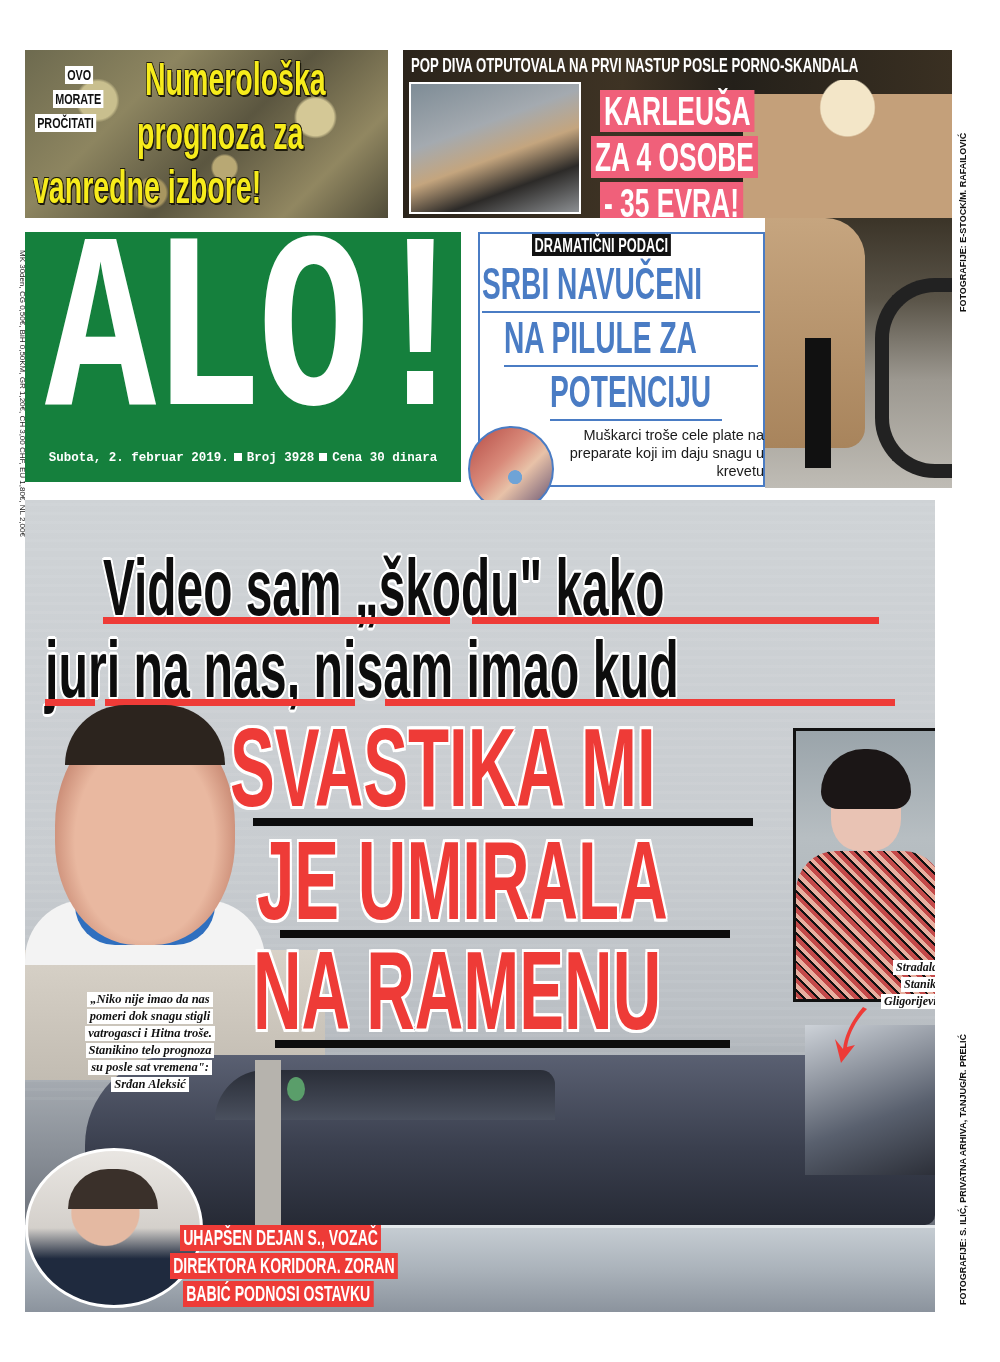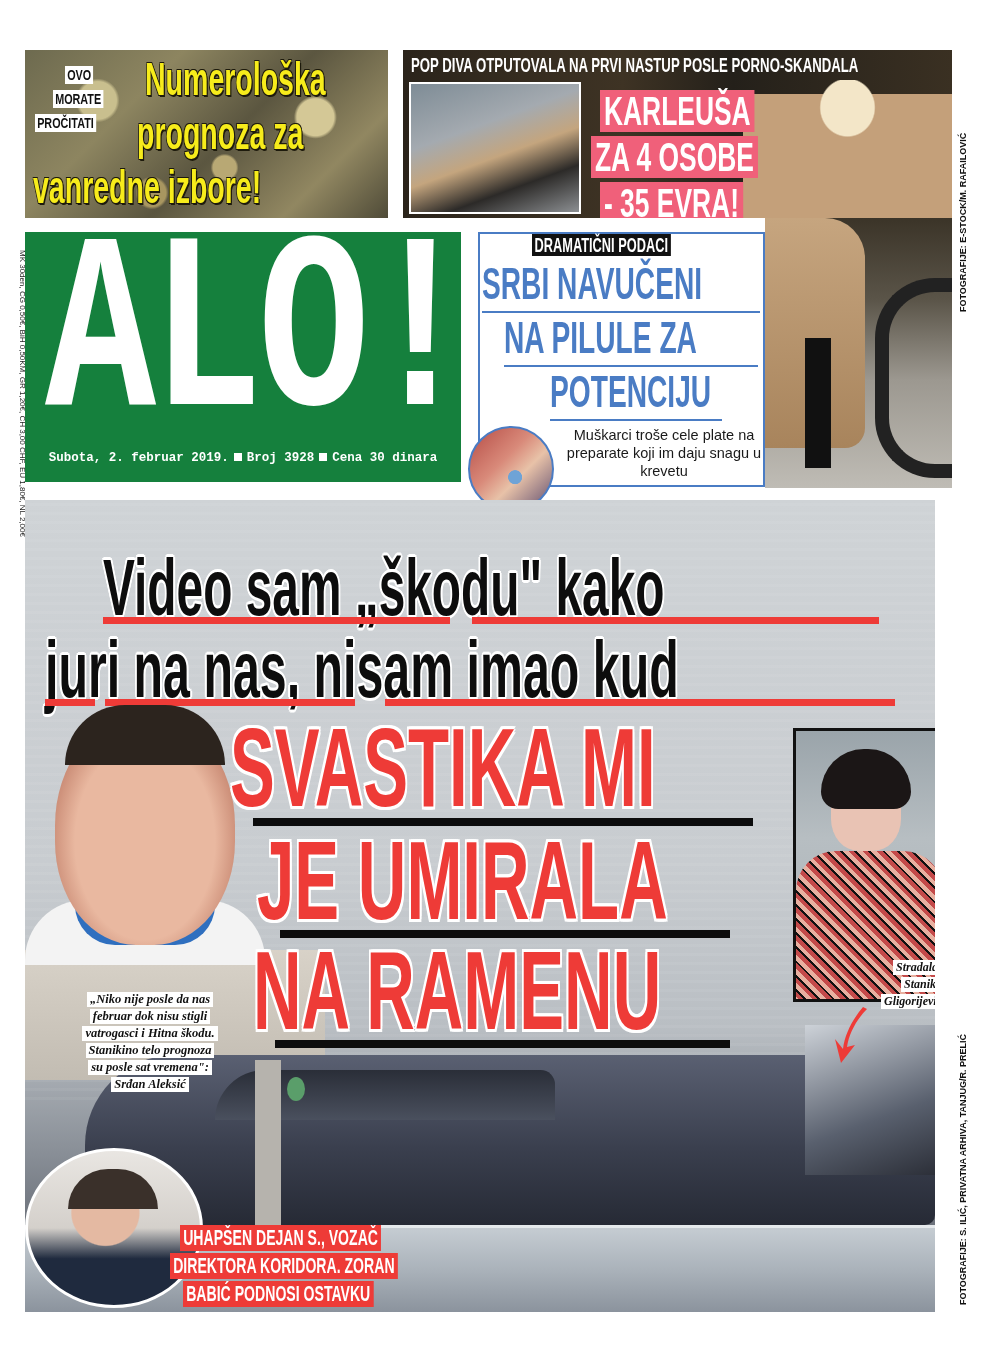--- a/index.html
+++ b/index.html
@@ -70,21 +70,21 @@
   #pills-line-1 { left: 2px; top: 28px; }
   #pills-line-2 { left: 24px; top: 82px; }
   #pills-line-3 { left: 70px; top: 136px; }
   .blue-rule { position: absolute; height: 2px; background: #4a7cc4; }
   #pills-rule-1 { left: 2px; width: 278px; top: 77px; }
   #pills-rule-2 { left: 24px; width: 254px; top: 131px; }
   #pills-rule-3 { left: 70px; width: 172px; top: 185px; }
   #pills-photo { position: absolute; left: -12px; top: 192px; width: 86px; height: 86px; border-radius: 50%; border: 2px solid #4a7cc4;
     background: radial-gradient(circle at 55% 60%, #6fa3d6 0 10%, transparent 11%),
                 linear-gradient(135deg, #b54b45 0%, #d98a7a 40%, #e8c2a8 60%, #5c4a6e 100%); }
-  #pills-deck { position: absolute; left: 84px; top: 192px; width: 200px; text-align: center; color: #1a1a1a; font-size: 14.5px; line-height: 18px; }
+  #pills-deck { position: absolute; left: 84px; top: 192px; width: 200px; text-align: right; color: #1a1a1a; font-size: 14.5px; line-height: 18px; }
 
   
   #karleusa-big-photo { position: absolute; left: 765px; top: 218px; width: 187px; height: 270px;
     background: linear-gradient(180deg, #3b3428 0%, #5a5448 30%, #9c9890 60%, #bfbcb5 100%); overflow: hidden; }
   #coat { position: absolute; left: -20px; top: 0; width: 120px; height: 230px; background: linear-gradient(180deg, #c6a57f, #a8845c);
     border-radius: 10px 40px 20px 20px; }
   #legs { position: absolute; left: 40px; top: 120px; width: 26px; height: 130px; background: #111; }
   #escalator-rail { position: absolute; left: 110px; top: 60px; width: 130px; height: 200px; border: 14px solid #222; border-radius: 60px 0 0 60px; border-right: none; }
 
   #photo-credit-top { position: absolute; left: 958px; top: 240px; width: 250px; font-size: 9px; line-height: 11px; font-weight: 700; color: #111;
@@ -245,23 +245,23 @@
   </div>
 
   <span id="main-line-1" class="red-head">SVASTIKA MI</span>
   <span id="main-line-2" class="red-head">JE UMIRALA</span>
   <span id="main-line-3" class="red-head">NA RAMENU</span>
   <div id="rule-m1" class="black-rule"></div>
   <div id="rule-m2" class="black-rule"></div>
   <div id="rule-m3" class="black-rule"></div>
 
   <div id="driver-quote">
-    <span class="quote-line">„Niko nije posle da nas</span>
-    <span class="quote-line">februar dok nisu stigli</span>
-    <span class="quote-line">vatrogasci i Hitna škodu.</span>
+    <span class="quote-line">„Niko nije imao da nas</span>
+    <span class="quote-line">pomeri dok snagu stigli</span>
+    <span class="quote-line">vatrogasci i Hitna troše.</span>
     <span class="quote-line">Stanikino telo prognoza</span>
     <span class="quote-line">su posle sat vremena":</span>
     <span class="quote-line">Srđan Aleksić</span>
   </div>
 
   <div id="victim-photo">
     <div id="victim-dress"></div>
     <div id="victim-face"></div>
     <div id="victim-hair"></div>
   </div>

